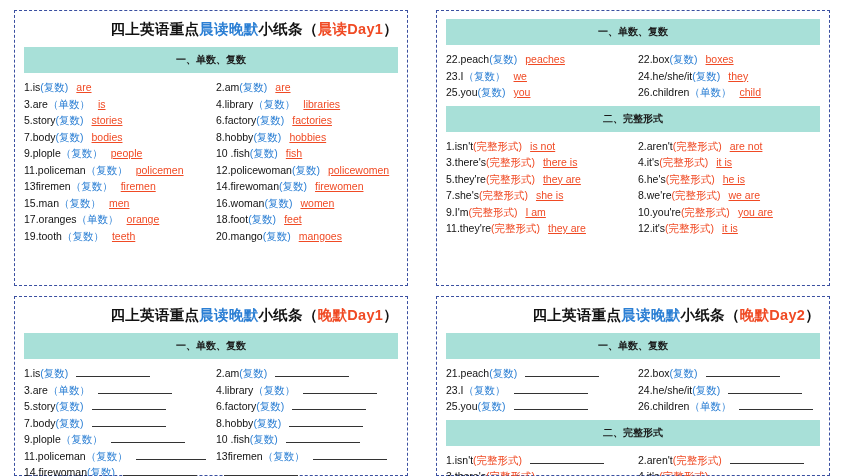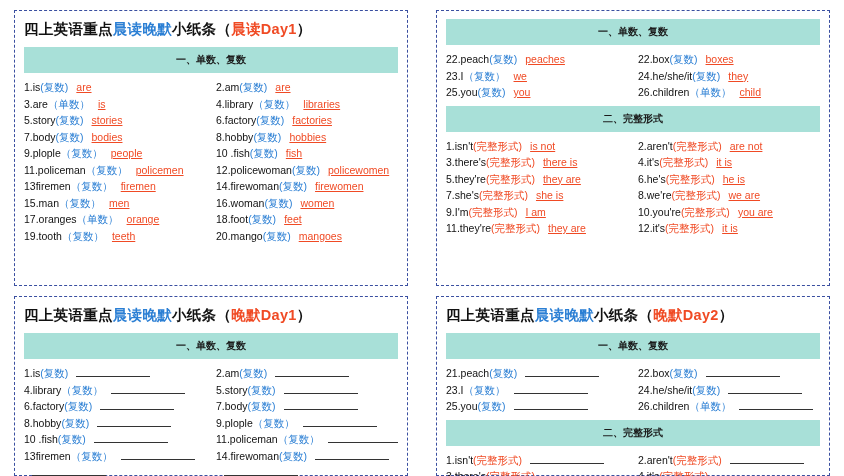--- a/index.html
+++ b/index.html
@@ -25,21 +25,21 @@
     padding: 10px 14px 0 14px;
     box-sizing: border-box;
   }
   .card-inner {
     border: 1.5px dashed #3a4fa0;
     box-sizing: border-box;
     padding: 8px 9px 9px 9px;
     height: 100%;
   }
   .title {
-    text-align: left;
+    text-align: right;
     font-size: 14.5px;
     font-weight: bold;
     color: #111;
     letter-spacing: 0.3px;
     margin: 1px 0 8px 0;
     white-space: nowrap;
   }
   .title .hl { color: #f04a24; }
   .title .blue { color: #2b7fd4; }
   .section-bar {
@@ -143,20 +143,21 @@
           </div>
         </div>
       </div>
       <div class="card">
         <div class="card-inner">
           <div class="title"><span>四上英语重点</span><span class="blue">晨读晚默</span><span>小纸条（</span><span class="hl">晚默Day1</span><span>）</span></div>
           <div class="section-bar">一、单数、复数</div>
           <div class="rows">
             <div class="item"><span class="num">1.is</span><span class="tag">(复数)</span><span class="blank"></span></div>
             <div class="item"><span class="num">2.am</span><span class="tag">(复数)</span><span class="blank"></span></div>
+            <div class="item"><span class="num">3.are</span><span class="tag">（单数）</span><span class="blank"></span></div>
             <div class="item"><span class="num">4.library</span><span class="tag">（复数）</span><span class="blank"></span></div>
             <div class="item"><span class="num">5.story</span><span class="tag">(复数)</span><span class="blank"></span></div>
             <div class="item"><span class="num">6.factory</span><span class="tag">(复数)</span><span class="blank"></span></div>
             <div class="item"><span class="num">7.body</span><span class="tag">(复数)</span><span class="blank"></span></div>
             <div class="item"><span class="num">8.hobby</span><span class="tag">(复数)</span><span class="blank"></span></div>
             <div class="item"><span class="num">9.plople</span><span class="tag">（复数）</span><span class="blank"></span></div>
             <div class="item"><span class="num">10 .fish</span><span class="tag">(复数)</span><span class="blank"></span></div>
             <div class="item"><span class="num">11.policeman</span><span class="tag">（复数）</span><span class="blank"></span></div>
             <div class="item"><span class="num">13firemen</span><span class="tag">（复数）</span><span class="blank"></span></div>
             <div class="item"><span class="num">14.firewoman</span><span class="tag">(复数)</span><span class="blank"></span></div>

